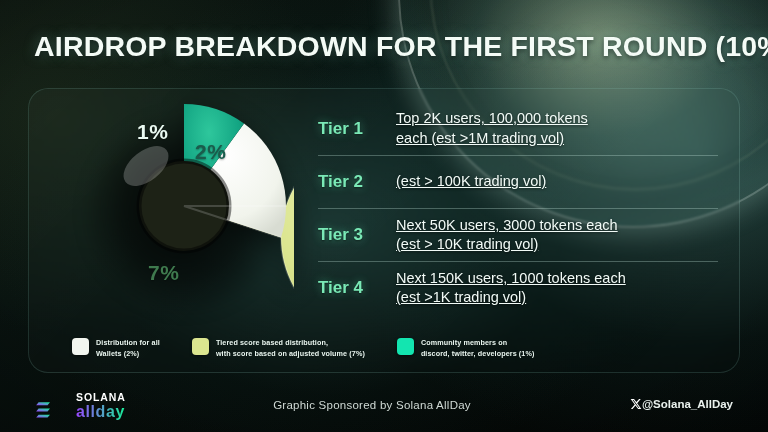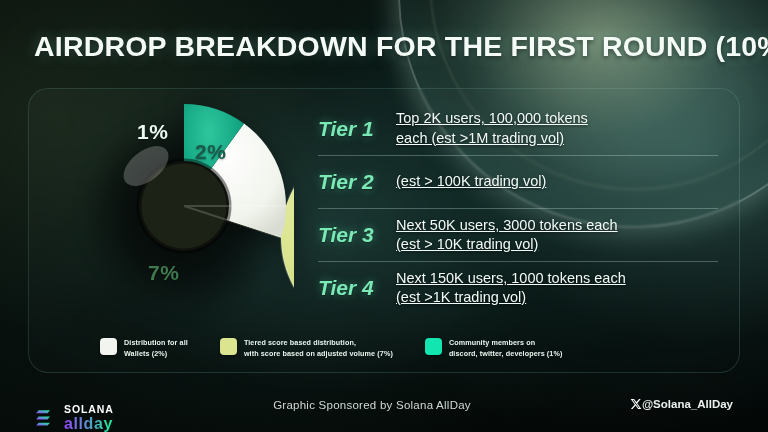--- a/index.html
+++ b/index.html
@@ -67,42 +67,41 @@
   }
   .pct-1{ left:63px;  top:24px;  color:#eafaf2; }
   .pct-2{ left:121px; top:44px;  color:#1a5c4c; }
   .pct-7{ left:74px;  top:165px; color:#3f7a4e; }
 
   
   .tiers{ position:absolute; left:318px; top:102px; width:400px; }
   .tier-row{ position:relative; display:flex; align-items:center; height:53px; }
   .tier-row + .tier-row{ border-top:1px solid rgba(205,238,230,.30); }
   .tier-label{
-    flex:0 0 78px; font-size:21px; font-weight:bold; color:#7ae9b6;
+    flex:0 0 78px; font-size:17px; font-weight:bold; color:#7ae9b6;
     text-shadow:0 0 9px rgba(90,230,175,.45), 0 1px 2px rgba(0,0,0,.6);
-    font-style:italic;
   }
   .tier-text{
     flex:1; font-size:14.5px; line-height:1.34; color:#f2fbf7;
     text-shadow:0 1px 3px rgba(0,0,0,.6);
     text-decoration:underline;
   }
   .tier-text span{ display:block; }
 
   
-  .legend{ position:absolute; left:72px; top:337px; display:flex; gap:32px; align-items:flex-start;margin-left:28px; }
+  .legend{ position:absolute; left:72px; top:337px; display:flex; gap:32px; align-items:flex-start; }
   .leg{ display:flex; gap:7px; align-items:flex-start; }
   .swatch{ width:17px; height:17px; border-radius:4px; flex:0 0 17px; margin-top:1px;
            box-shadow:0 1px 3px rgba(0,0,0,.5); }
   .leg-text{ font-size:7.2px; font-weight:bold; line-height:1.55; color:#e9f5ef; letter-spacing:.1px; }
   .leg-text span{ display:block; }
 
   
   .footer{ position:absolute; left:0; top:380px; width:768px; height:52px; }
-  .logo{ position:absolute; left:34px; top:24px; display:flex; align-items:center; gap:8px; }
+  .logo{ position:absolute; left:34px; top:12px; display:flex; align-items:flex-end; gap:20px; }
   .logo-mark{ width:22px; height:22px; }
   .logo-txt{ line-height:1.08; }
   .logo-top{ font-size:10.5px; font-weight:bold; color:#ffffff; letter-spacing:.9px; }
   .logo-bot{ font-size:16px; font-weight:bold; letter-spacing:.6px;
     background:linear-gradient(90deg,#9945ff 0%,#14f195 100%);
     -webkit-background-clip:text; background-clip:text; color:transparent; }
   .sponsor{ position:absolute; left:0; top:19px; width:744px; text-align:center;
     font-size:11.5px; color:#cfd9d4; letter-spacing:.25px; }
   .handle{ position:absolute; right:35px; top:18px; display:flex; align-items:center; 
     font-size:11.5px; color:#eaf2ee;font-weight:bold; }

